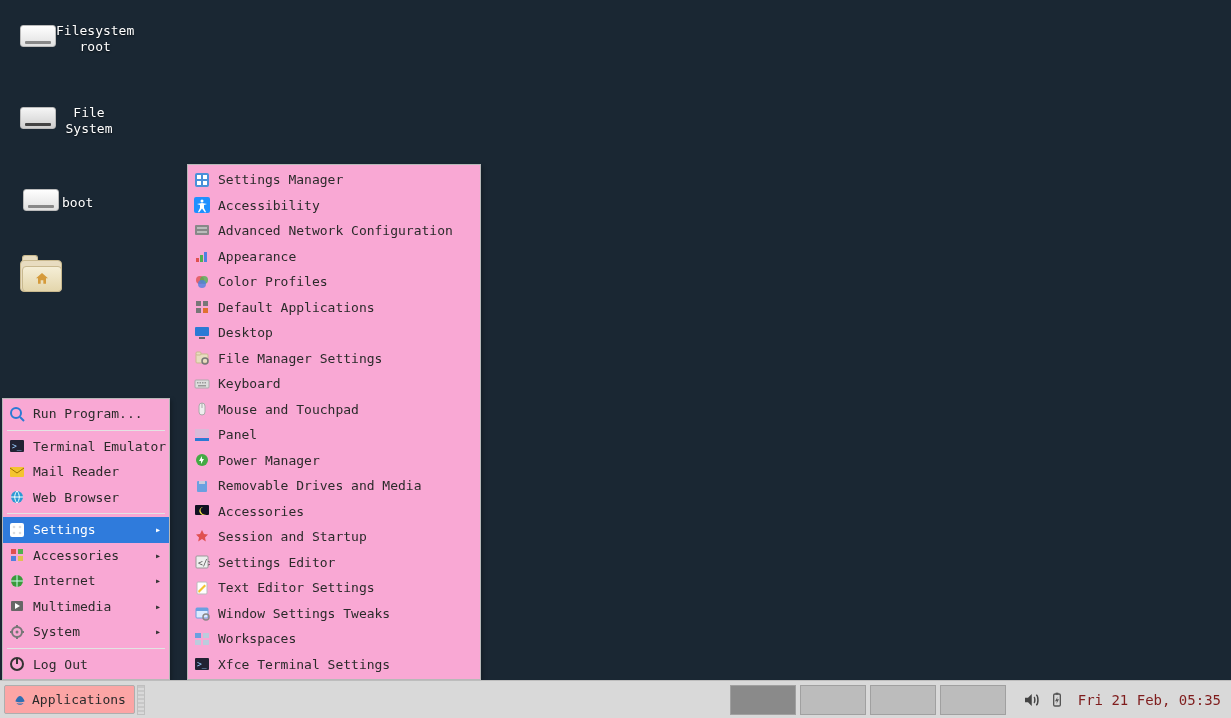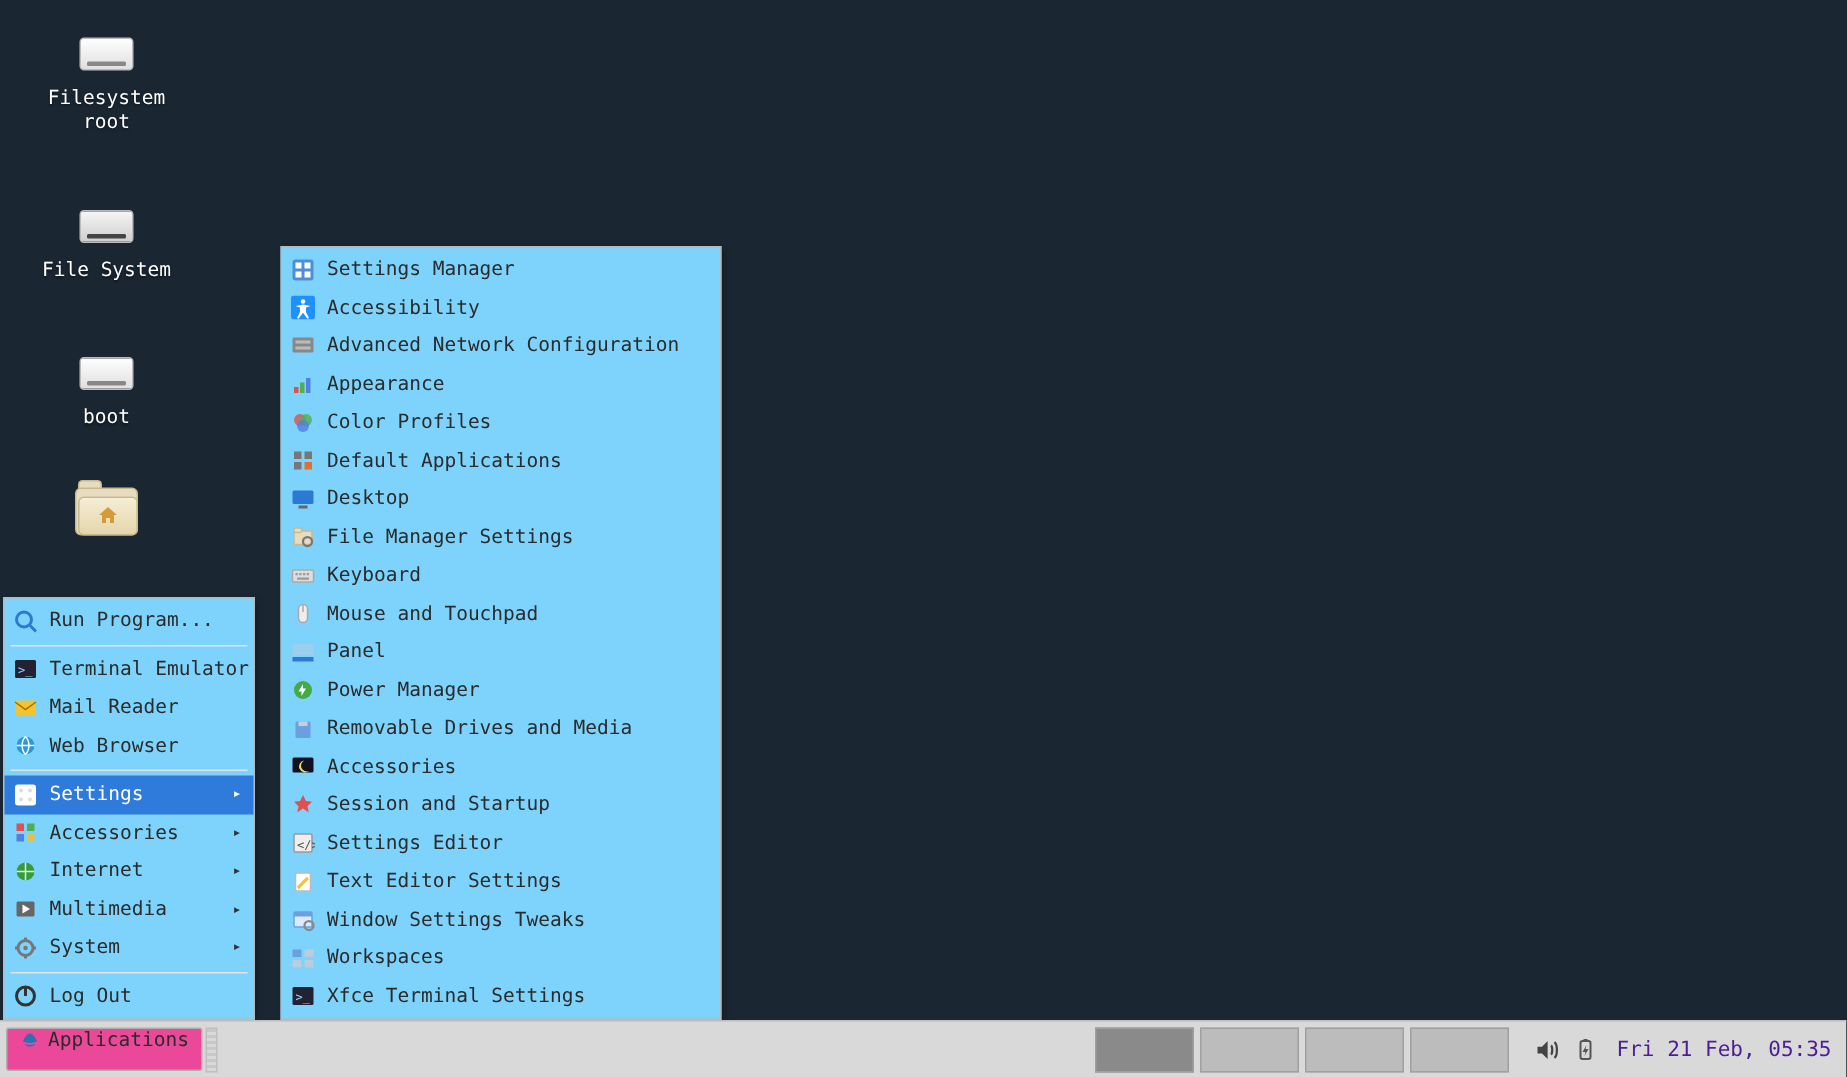--- a/index.html
+++ b/index.html
@@ -12,21 +12,21 @@
     position: relative;
   }
 
   
   .desktop-icons {
     position: absolute;
     top: 20px; left: 20px;
     display: flex; flex-direction: column; gap: 44px;
   }
   .desktop-icon {
-    display: flex; flex-direction: column; align-items: center; width: 102px;
+    display: flex; flex-direction: row; align-items: center; width: 102px;
     cursor: pointer;
   }
   .desktop-icon .glyph { width: 42px; height: 32px; margin-bottom: 6px; display:flex;align-items:center;justify-content:center;}
   .desktop-icon .label { color:#fff; text-align:center; line-height:1.25; font-size:13px; text-shadow:0 1px 2px rgba(0,0,0,.6);}
   .drive {
     width:36px;height:22px;background:linear-gradient(#fefefe,#e0e0e0);border:1px solid #bbb;border-radius:3px;position:relative;
   }
   .drive::after{content:"";position:absolute;bottom:2px;left:4px;right:4px;height:3px;background:#888;border-radius:1px;}
   .drive.dark{background:linear-gradient(#f5f5f5,#cfcfcf);}
   .drive.dark::after{background:#444;}
@@ -38,36 +38,36 @@
   .folder-home .front{position:absolute;left:2px;right:0;top:6px;bottom:0;background:linear-gradient(#f5eed6,#e4d6ac);border:1px solid #c9b98f;border-radius:4px;display:flex;align-items:center;justify-content:center;}
   .folder-home .front svg{width:18px;height:16px;}
 
   
   .taskbar {
     position: absolute; left:0; right:0; bottom:0; height:38px;
     background:#d9d9d9; border-top:1px solid #bdbdbd;
     display:flex; align-items:stretch;
   }
   .taskbar .app-btn {
-    display:flex;align-items:flex-start;gap:5px;padding:0 8px;
-    background:#ec4899;border:1px solid #aeaeae;border-radius:2px;margin:4px 2px 4px 4px;
+    display:flex;align-items:center;gap:5px;padding:0 8px;
+    background:#fca5a5;border:1px solid #aeaeae;border-radius:2px;margin:4px 2px 4px 4px;
     cursor:pointer;
   }
   .taskbar .app-btn .xfce-logo{width:14px;height:14px;}
   .taskbar .tray{margin-left:auto;display:flex;align-items:center;gap:4px;padding-right:10px;}
   .taskbar .workspaces{display:flex;align-items:center;gap:4px;margin-right:10px;}
   .taskbar .ws{width:66px;height:30px;background:#bcbcbc;border:1px solid #a0a0a0;}
   .taskbar .ws.active{background:#8a8a8a;}
   .taskbar .tray-icon{width:22px;height:22px;display:flex;align-items:center;justify-content:center;color:#3a3a3a;}
-  .taskbar .clock{color:#4c1d95;font-size:14px;margin-left:6px;}
+  .taskbar .clock{color:#7f1d1d;font-size:14px;margin-left:6px;}
   .taskbar .spacer-strip{width:8px;height:30px;margin:4px 0;background:repeating-linear-gradient(#c8c8c8,#c8c8c8 2px,#d9d9d9 2px,#d9d9d9 4px);border:1px solid #bfbfbf;}
 
   
   .menu {
-    position:absolute; background:#7dd3fc; border:1px solid #b8b8b8;
+    position:absolute; background:#f9a8d4; border:1px solid #b8b8b8;
     box-shadow:2px 2px 4px rgba(0,0,0,.25);
     padding:2px 0;
   }
   .menu.main { left:2px; bottom:38px; width:168px; }
   .menu .item {
     display:flex; align-items:center; gap:8px;
     padding:4px 8px 4px 6px; height:25.5px;
     cursor:pointer; white-space:nowrap;
     color:#2b2b2b;
   }

